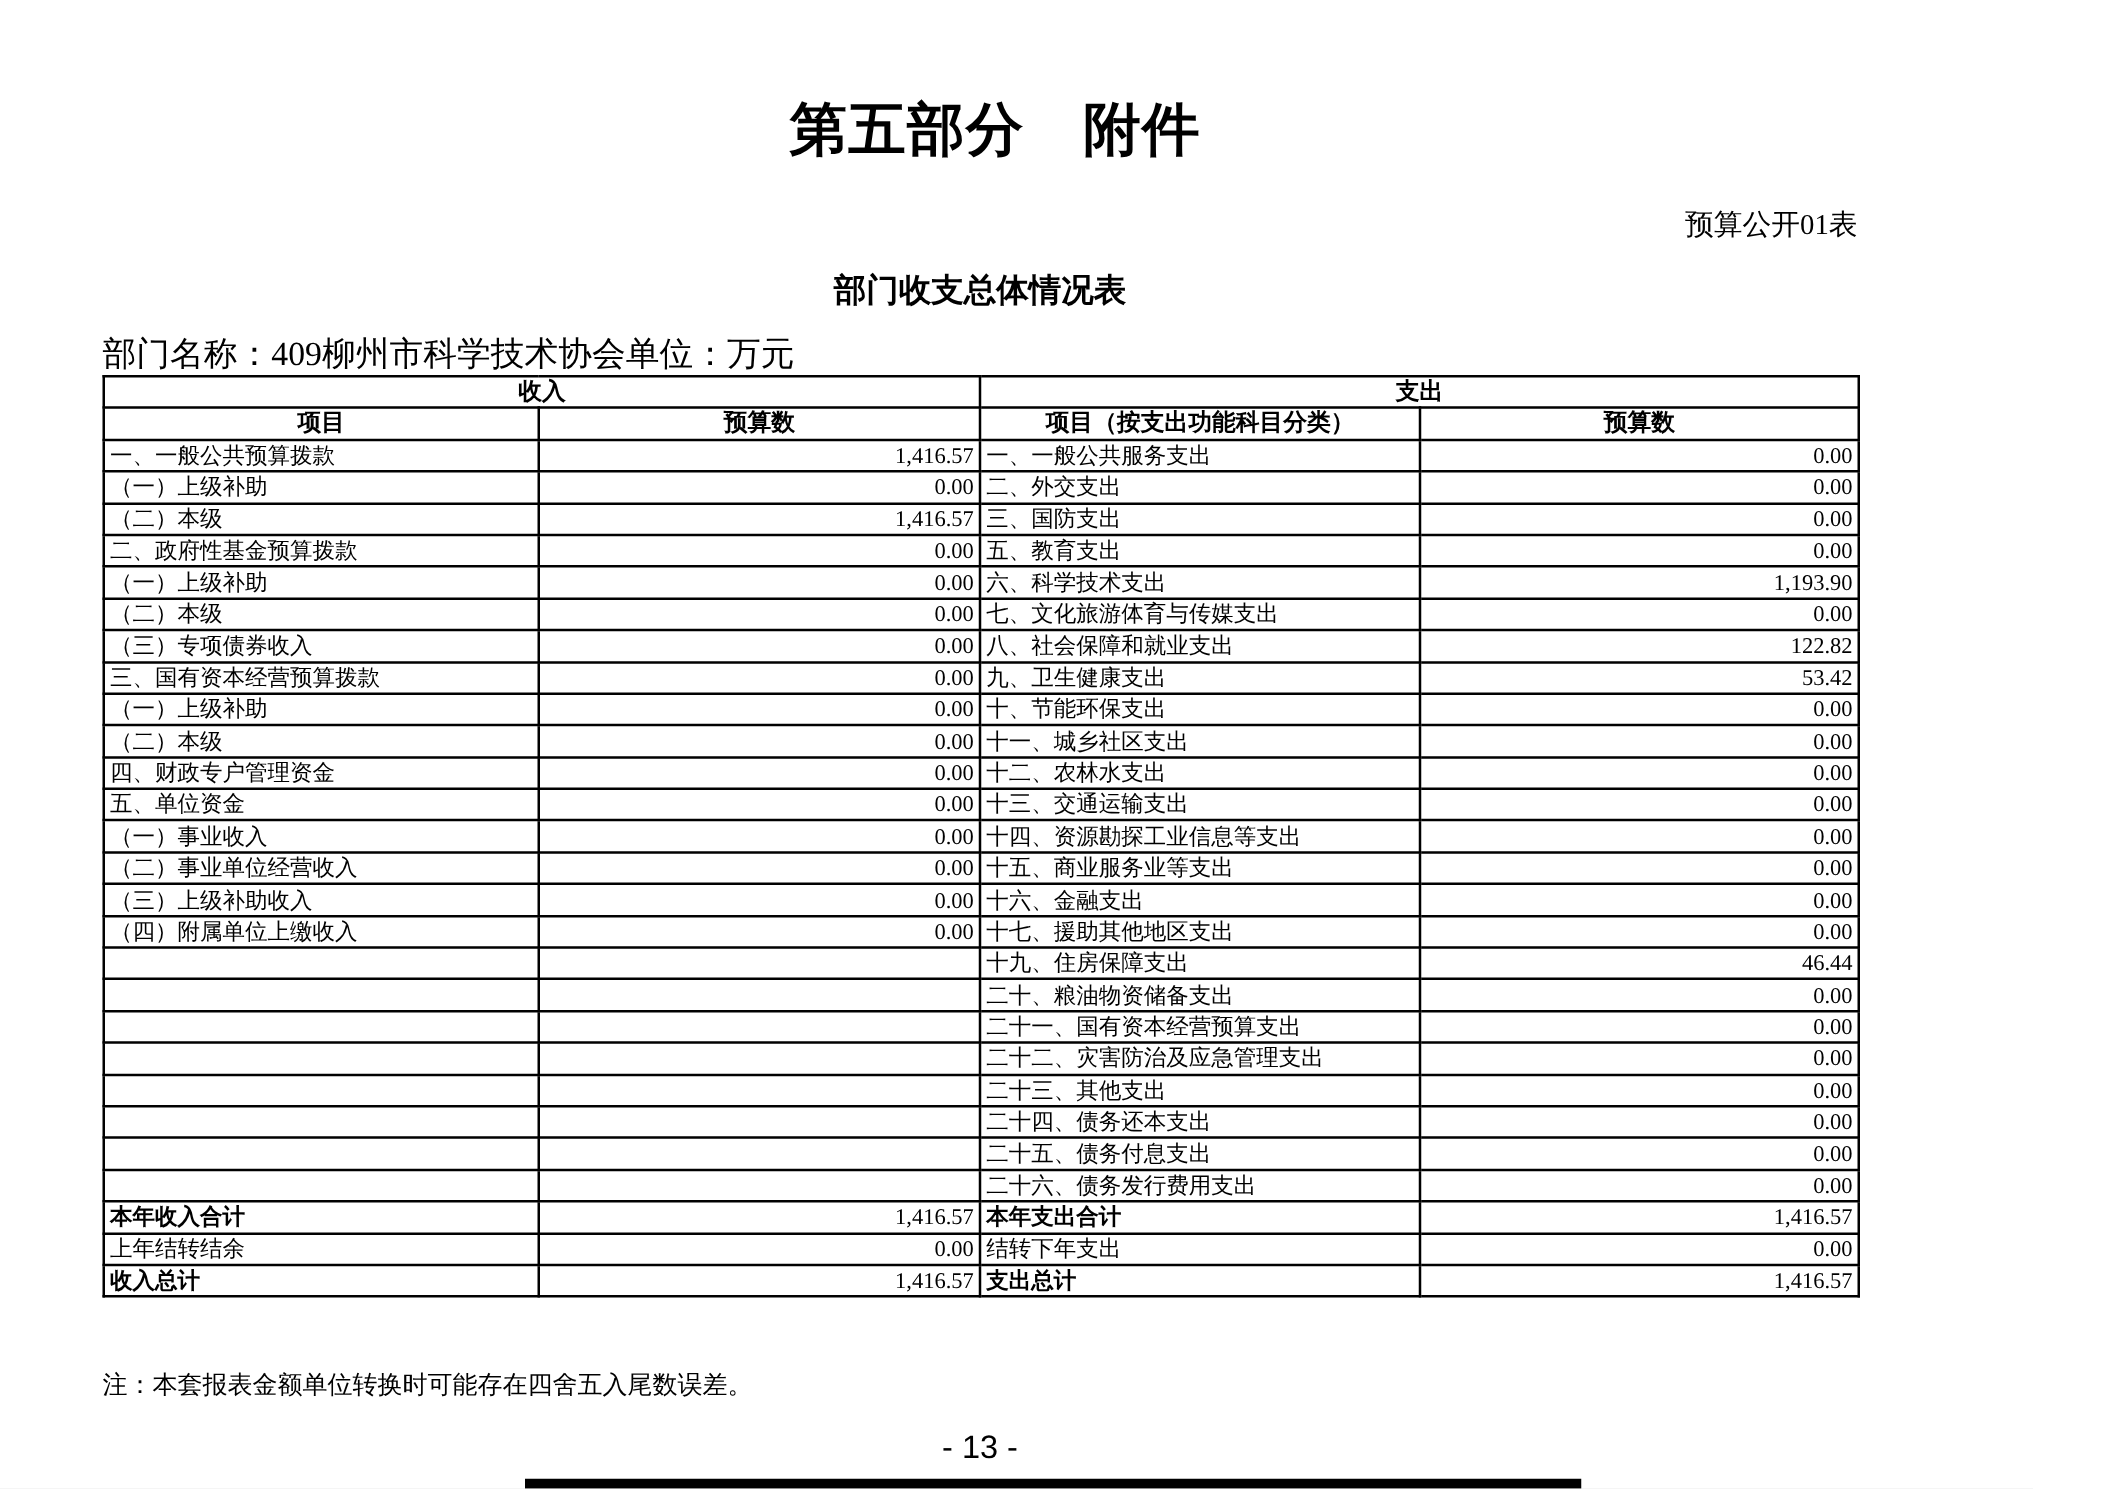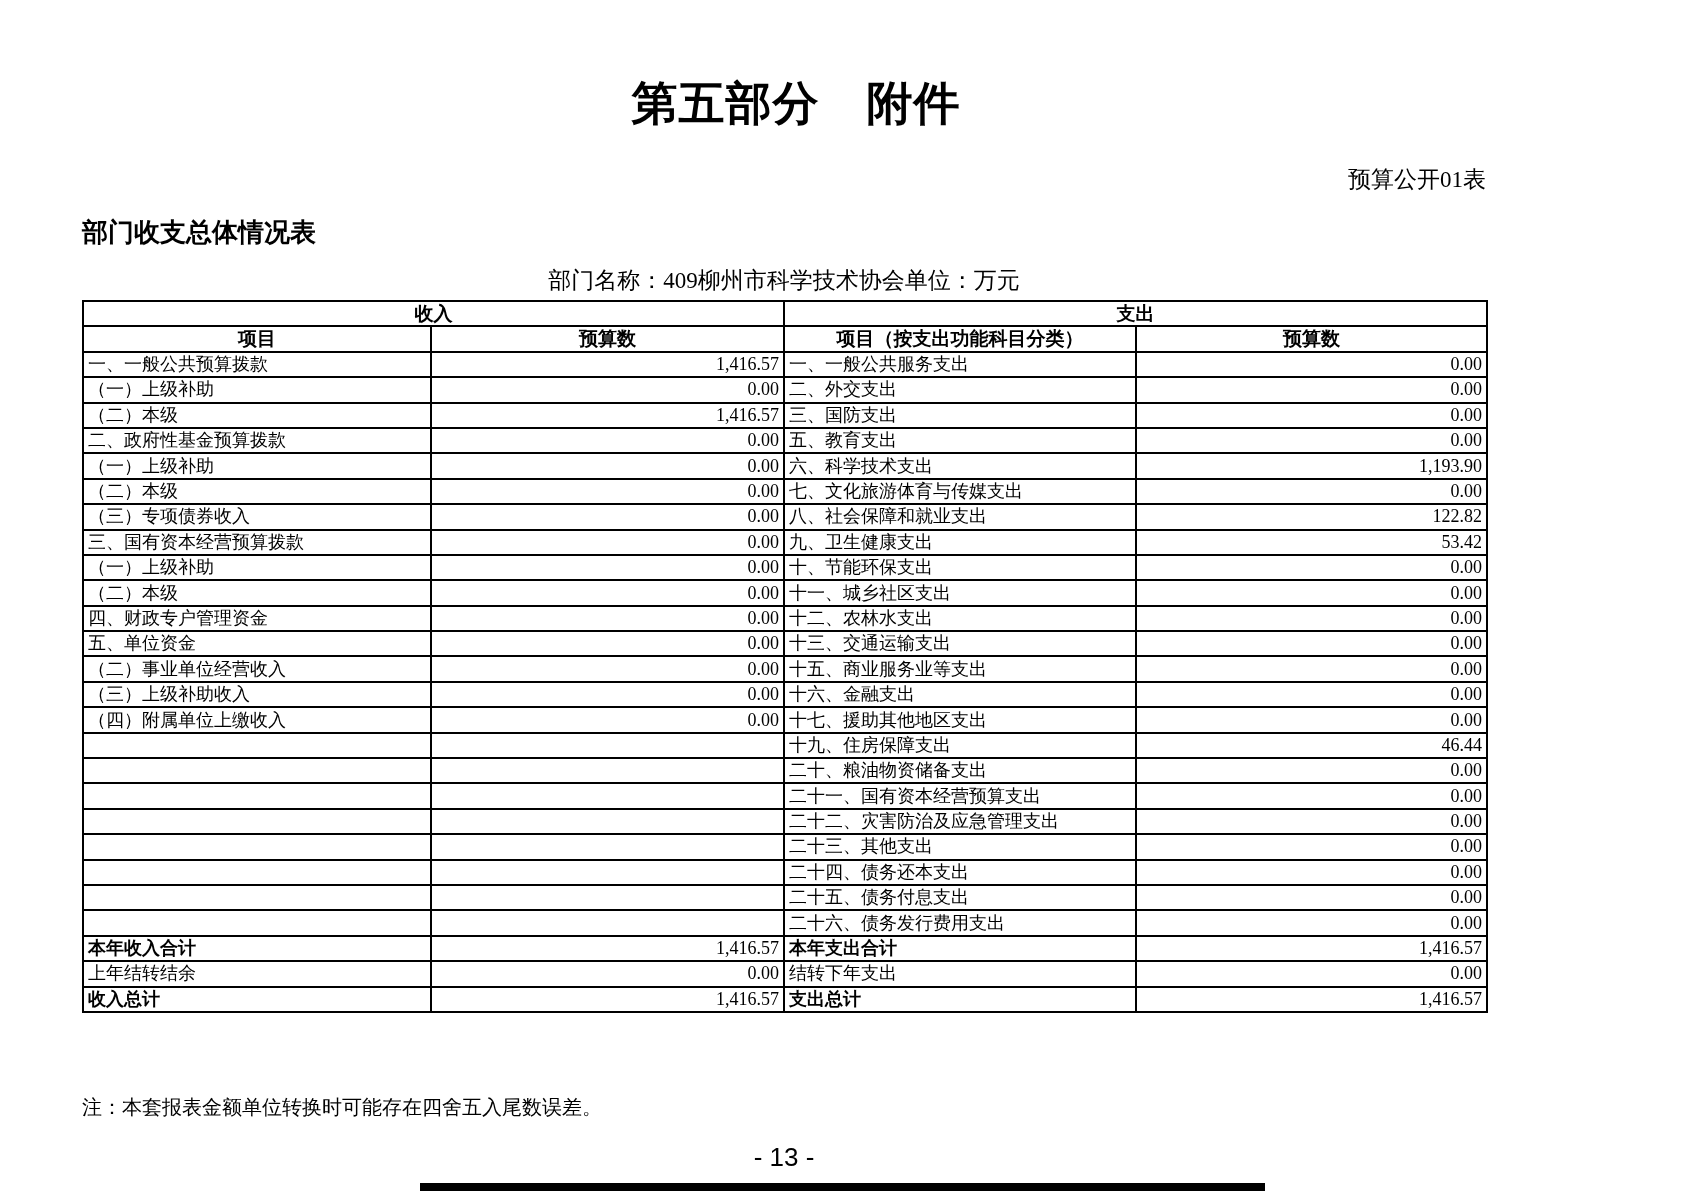--- a/index.html
+++ b/index.html
@@ -14,26 +14,26 @@
     text-align:center; font-family:"Liberation Sans", sans-serif;
     font-weight:bold; font-size:46px; line-height:1.1; letter-spacing:1px;
     margin:12px;
   }
   .table-code {
     position:absolute; top:164px; left:82px; width:1404px;
     text-align:right; font-size:23px;
   }
   .table-title {
     position:absolute; top:215px; left:82px; width:1404px;
-    text-align:left; font-weight:bold; font-size:26px; margin:0;
+    text-align:center; font-weight:bold; font-size:26px; margin:0;
     font-family:"Liberation Serif", serif;
   }
   .meta-row {
     position:absolute; top:265px; left:82px; width:1404px;
-    display:flex; justify-content:center; font-size:23px;
+    display:flex; justify-content:flex-start; font-size:27px;
   }
   table.budget {
     position:absolute; top:300px; left:82px; width:1404px;
     border-collapse:collapse; table-layout:fixed;
   }
   table.budget th, table.budget td {
     border:2px solid #000; height:23.4px; font-size:18px;
     padding:0 4px; overflow:hidden; white-space:nowrap; line-height:1.05;
   }
   table.budget thead th {
@@ -159,20 +159,26 @@
           <td class="item">十二、农林水支出</td>
           <td class="num">0.00</td>
         </tr>
         <tr>
           <td class="item">五、单位资金</td>
           <td class="num">0.00</td>
           <td class="item">十三、交通运输支出</td>
           <td class="num">0.00</td>
         </tr>
         <tr>
+          <td class="item lvl1">（一）事业收入</td>
+          <td class="num">0.00</td>
+          <td class="item">十四、资源勘探工业信息等支出</td>
+          <td class="num">0.00</td>
+        </tr>
+        <tr>
           <td class="item lvl1">（二）事业单位经营收入</td>
           <td class="num">0.00</td>
           <td class="item">十五、商业服务业等支出</td>
           <td class="num">0.00</td>
         </tr>
         <tr>
           <td class="item lvl1">（三）上级补助收入</td>
           <td class="num">0.00</td>
           <td class="item">十六、金融支出</td>
           <td class="num">0.00</td>

